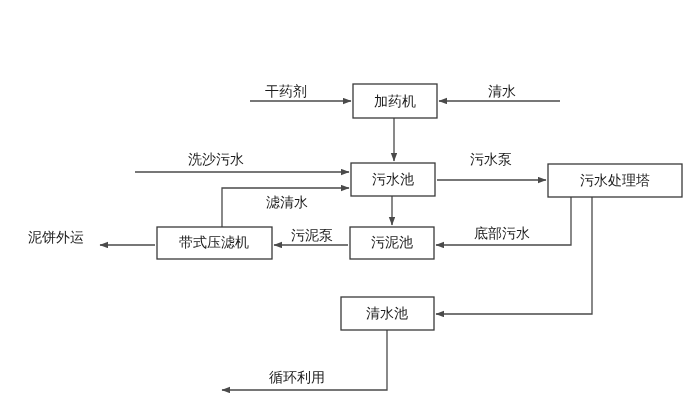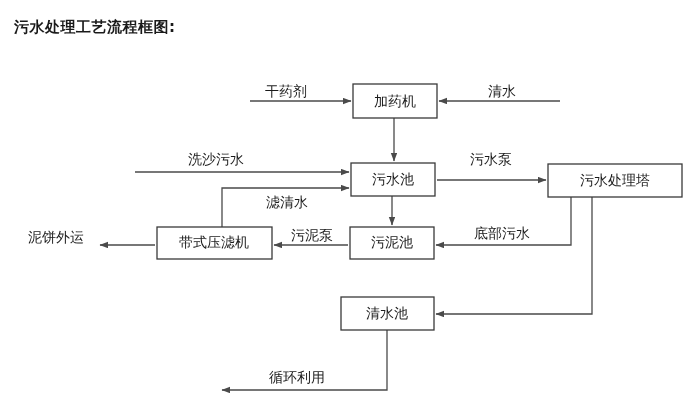--- a/index.html
+++ b/index.html
@@ -62,21 +62,20 @@
     fill: none;
     stroke: #4a4a4a;
     stroke-width: 1.3;
   }
 </style>
 </head>
 <body>
 
 <div id="page">
 
-  <div id="title">污水处理工艺流程框图:</div>
 
   <svg id="flow" viewBox="0 0 700 420">
     <defs>
       <marker id="ah" markerWidth="9" markerHeight="9" refX="8" refY="3.2" orient="auto" markerUnits="userSpaceOnUse">
         <path d="M0,0 L8.5,3.2 L0,6.4 z" fill="#4a4a4a"></path>
       </marker>
     </defs>
 
     <g>
 

